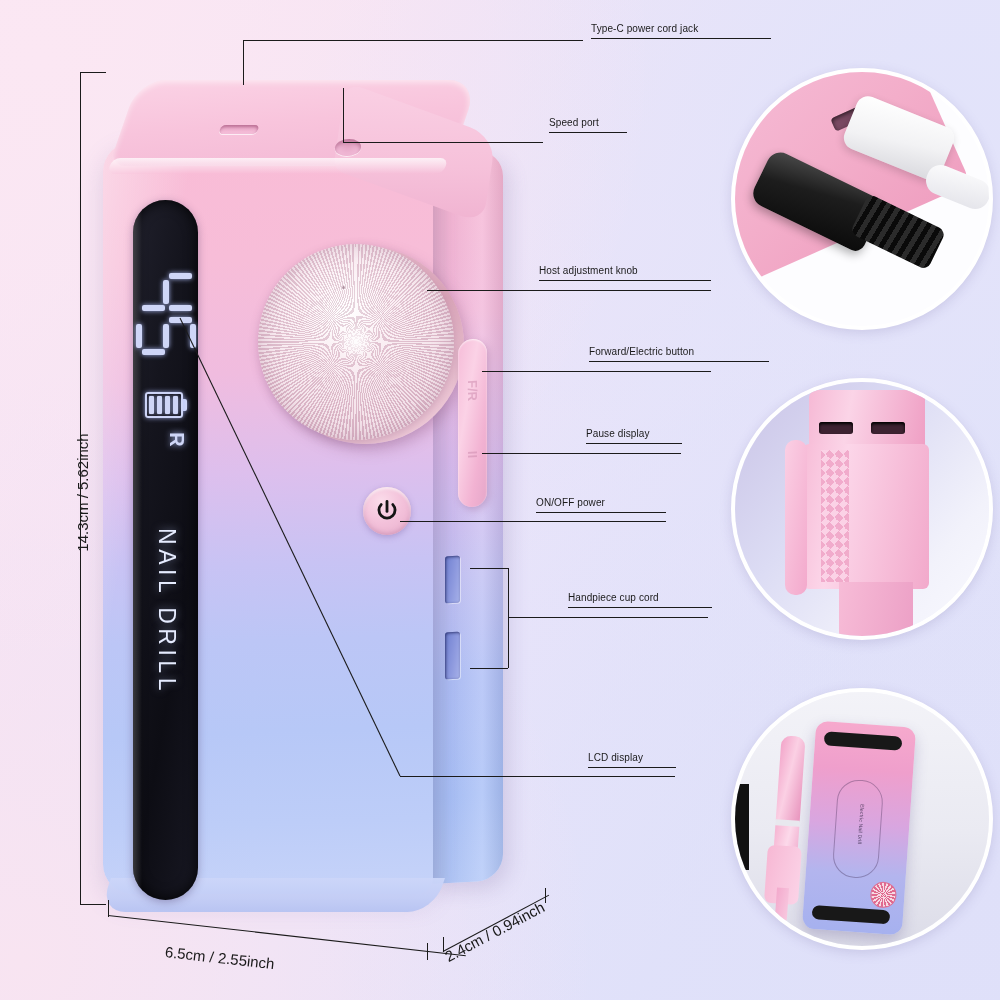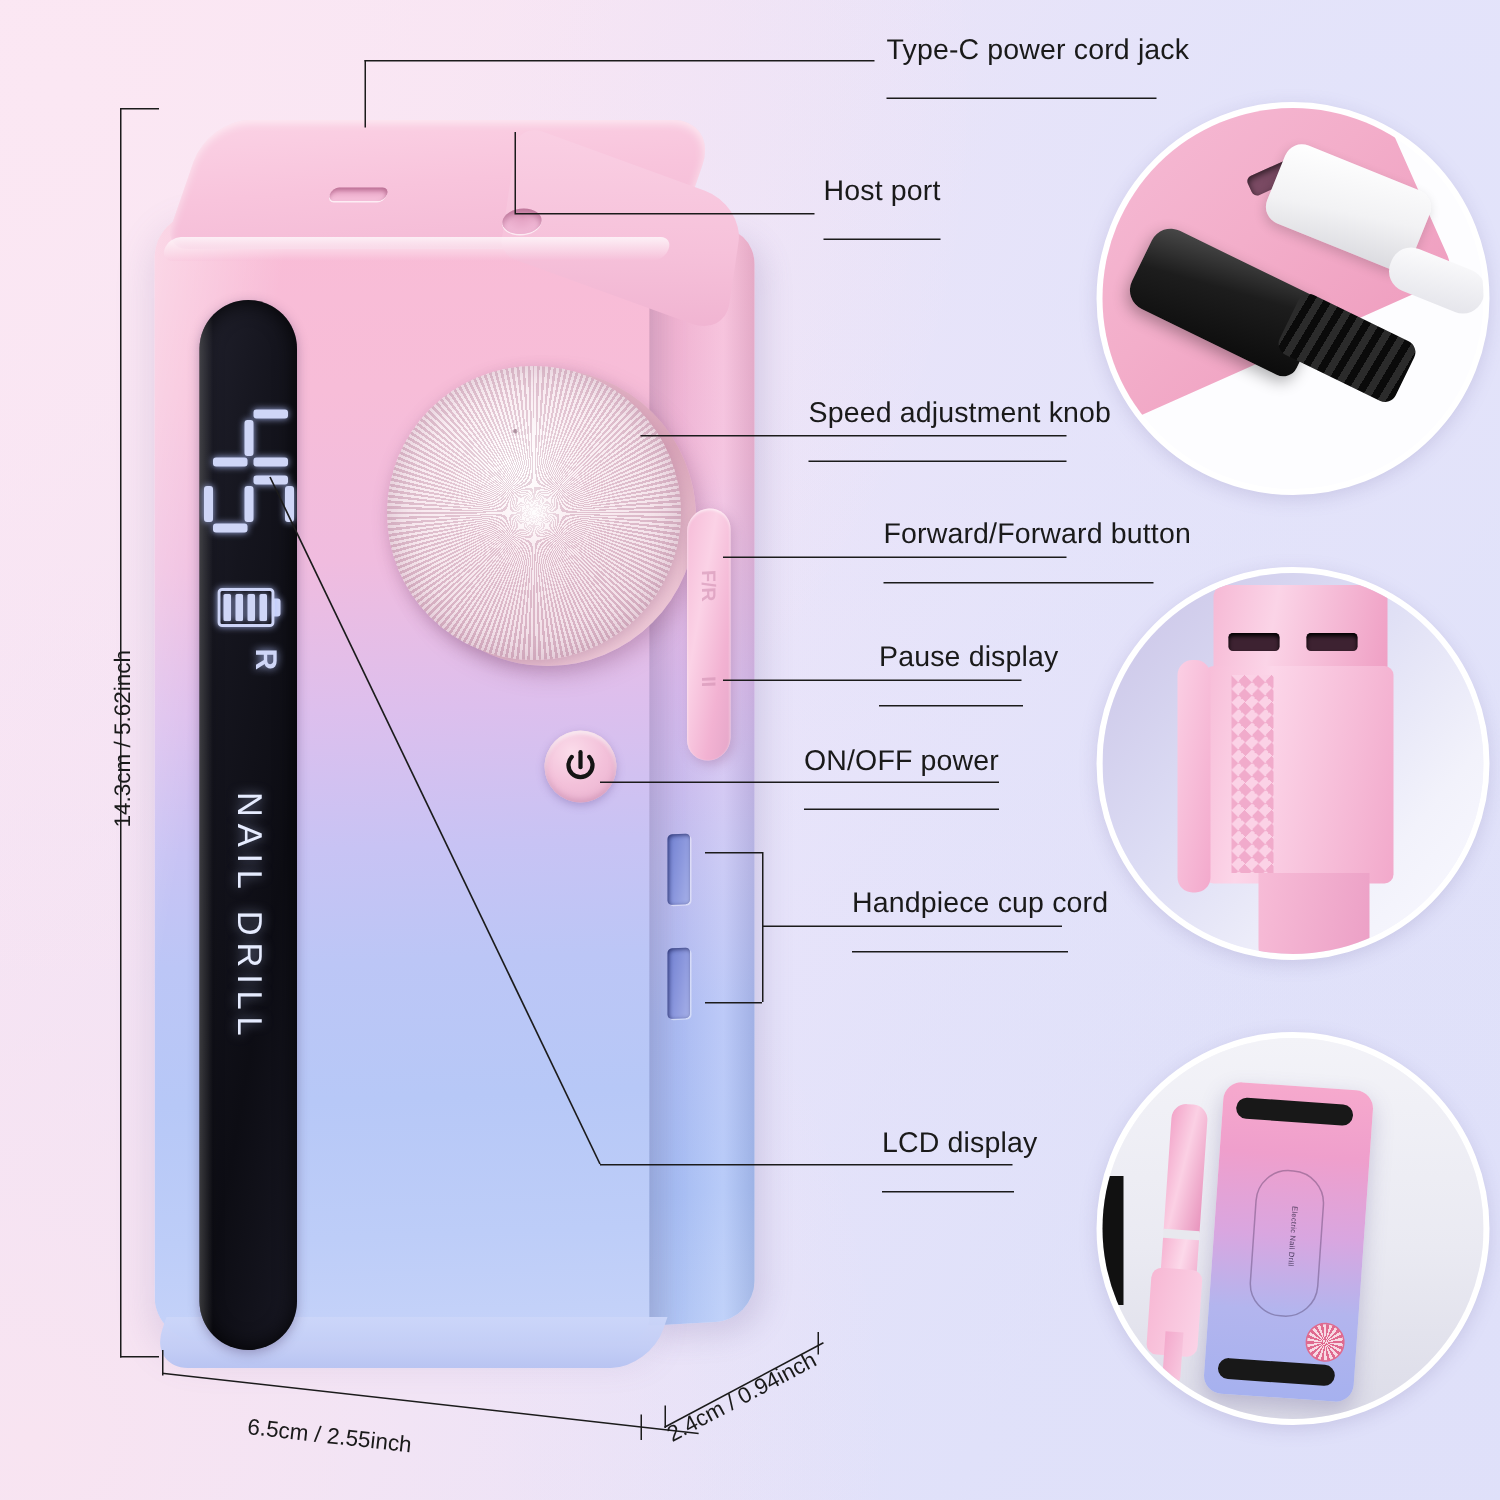--- a/index.html
+++ b/index.html
@@ -15,25 +15,25 @@
       radial-gradient(circle at 4% 6%, #fbe7f3 0%, rgba(251,231,243,0) 46%),
       radial-gradient(circle at 2% 96%, #f8e4f1 0%, rgba(248,228,241,0) 42%),
       radial-gradient(circle at 92% 14%, #e2e3fa 0%, rgba(226,227,250,0) 50%),
       radial-gradient(circle at 96% 88%, #dfe0f9 0%, rgba(223,224,249,0) 50%),
       linear-gradient(125deg, #fae6f2 0%, #f3e3f5 26%, #e9e4fa 55%, #e1e2fa 78%, #dfe1fb 100%);
   }
 
   
   .callout {
     position: absolute;
-    font-size: 19px;
+    font-size: 10px;
     color: #1a1a1a;
     white-space: nowrap;
     letter-spacing: .1px;
-    padding-bottom: 21px;
+    padding-bottom: 5px;
   }
   .callout .ul {
     position: absolute;
     left: 0; bottom: 0;
     height: 1px;
     background: #1b1b1b;
   }
   .leader {
     position: absolute;
     background: #1b1b1b;
@@ -538,33 +538,33 @@
   <div class="leader leader-v" style="left:243px; top:40px; width:1px; height:45px;"></div>
   <div class="leader" style="left:243px; top:40px; width:340px; height:1px;"></div>
   <div class="callout" style="left:591px; top:23px;">
     <span>Type-C power cord jack</span>
     <span class="ul" style="width:180px;"></span>
   </div>
 
   <div class="leader leader-v" style="left:343px; top:88px; width:1px; height:54px;"></div>
   <div class="leader" style="left:343px; top:142px; width:200px; height:1px;"></div>
   <div class="callout" style="left:549px; top:117px;">
-    <span>Host port</span>
+    <span>Speed port</span>
     <span class="ul" style="width:78px;"></span>
   </div>
 
   <div class="leader" style="left:427px; top:290px; width:284px; height:1px;"></div>
   <div class="callout" style="left:539px; top:265px;">
-    <span>Speed adjustment knob</span>
+    <span>Host adjustment knob</span>
     <span class="ul" style="width:172px;"></span>
   </div>
 
   <div class="leader" style="left:482px; top:371px; width:229px; height:1px;"></div>
   <div class="callout" style="left:589px; top:346px;">
-    <span>Forward/Forward button</span>
+    <span>Forward/Electric button</span>
     <span class="ul" style="width:180px;"></span>
   </div>
 
   <div class="leader" style="left:482px; top:453px; width:199px; height:1px;"></div>
   <div class="callout" style="left:586px; top:428px;">
     <span>Pause display</span>
     <span class="ul" style="width:96px;"></span>
   </div>
 
   <div class="leader" style="left:400px; top:521px; width:266px; height:1px;"></div>

